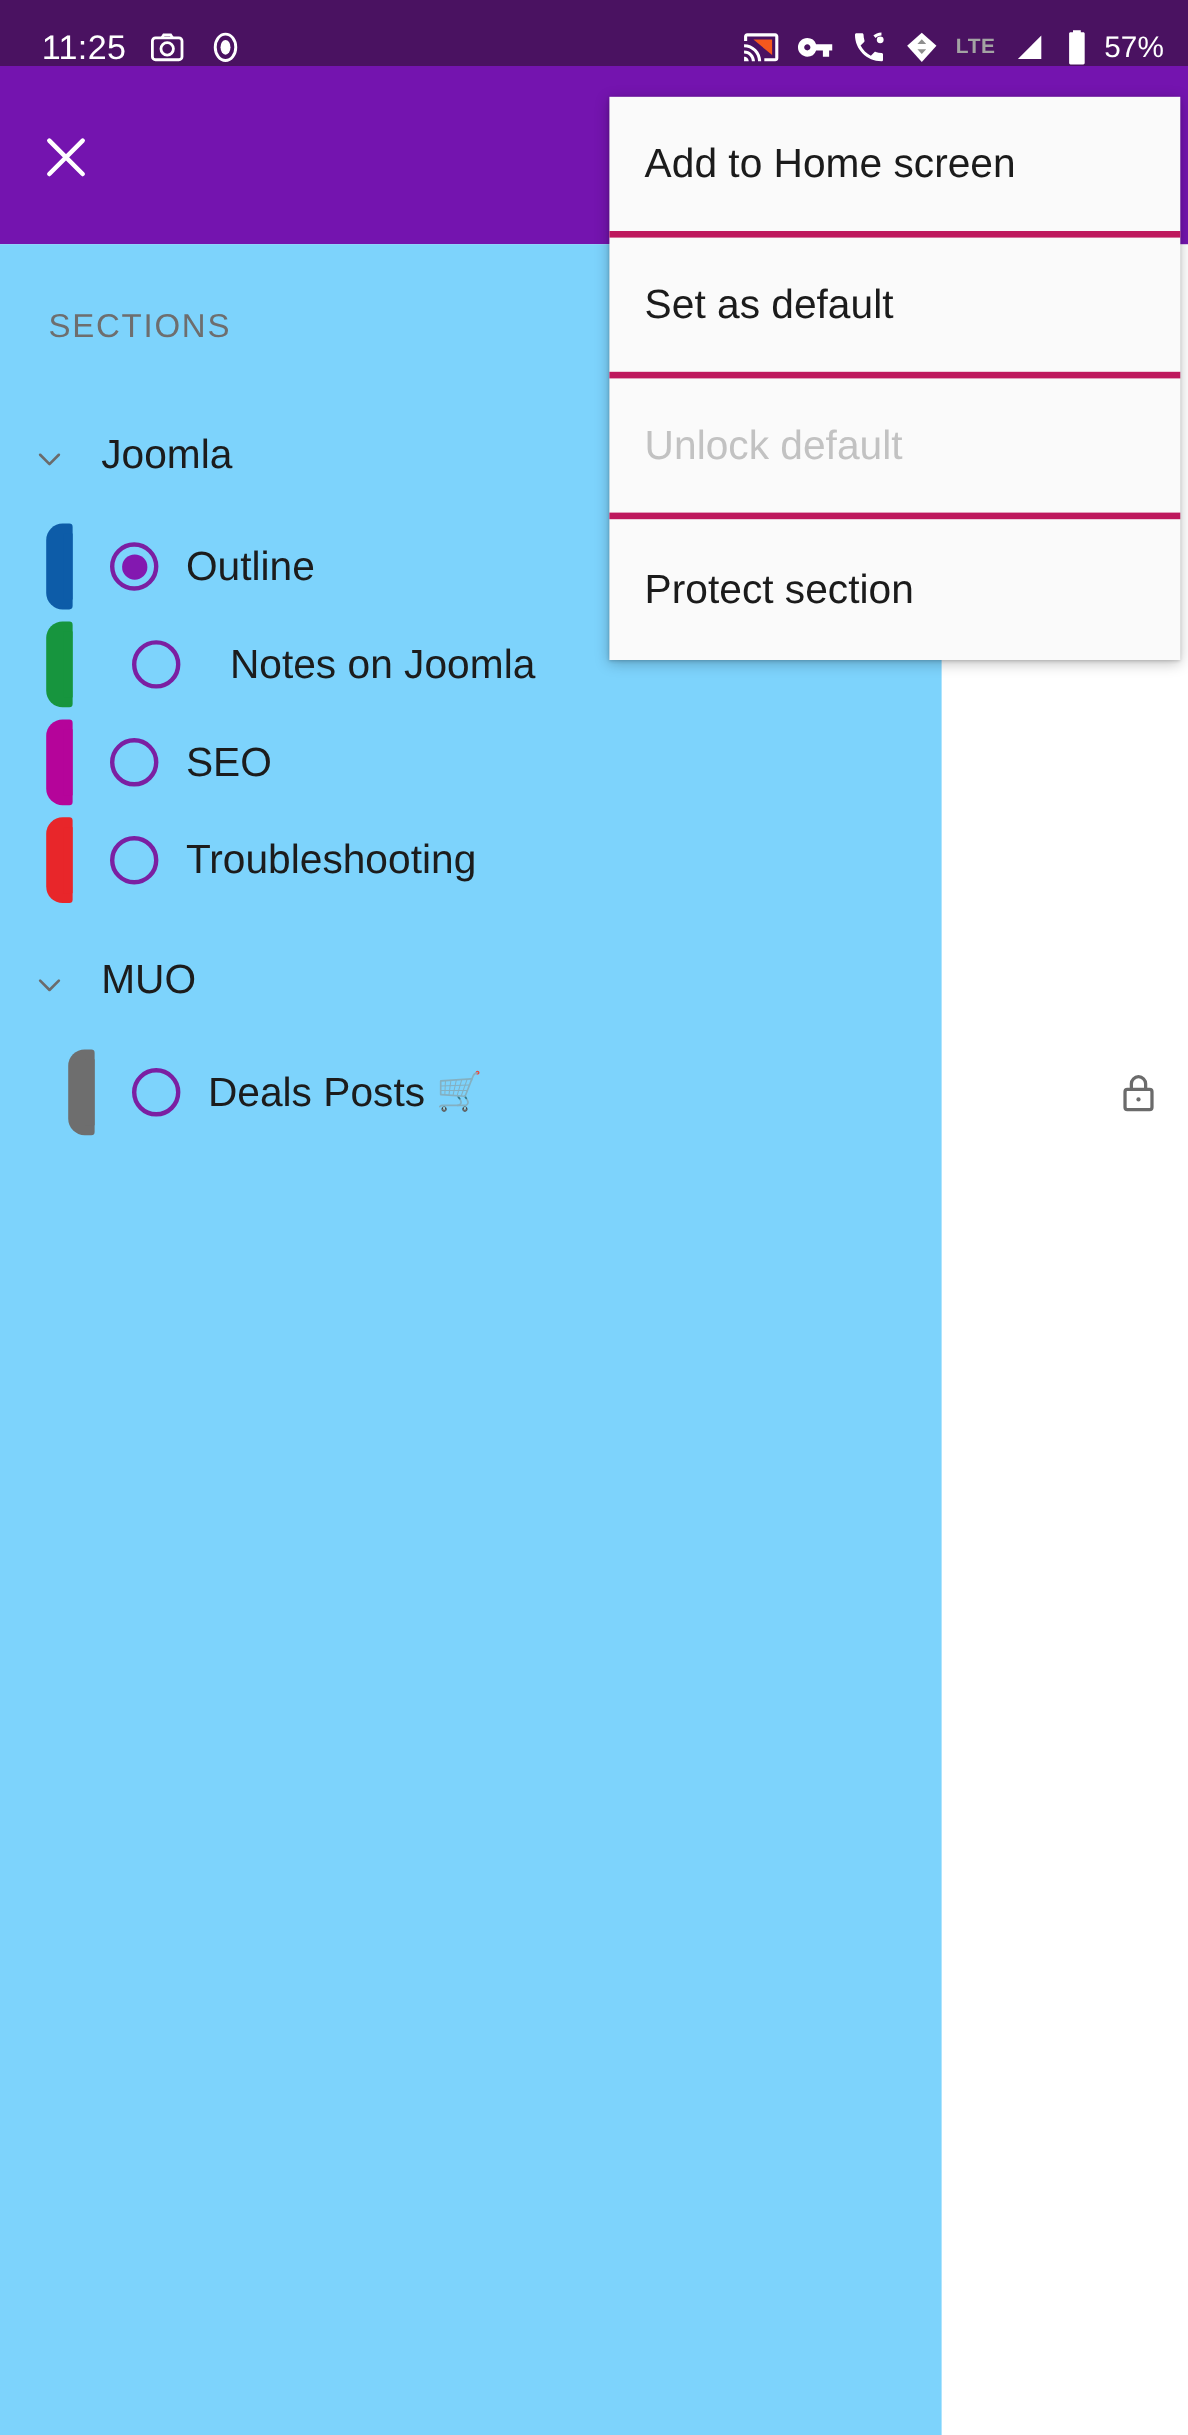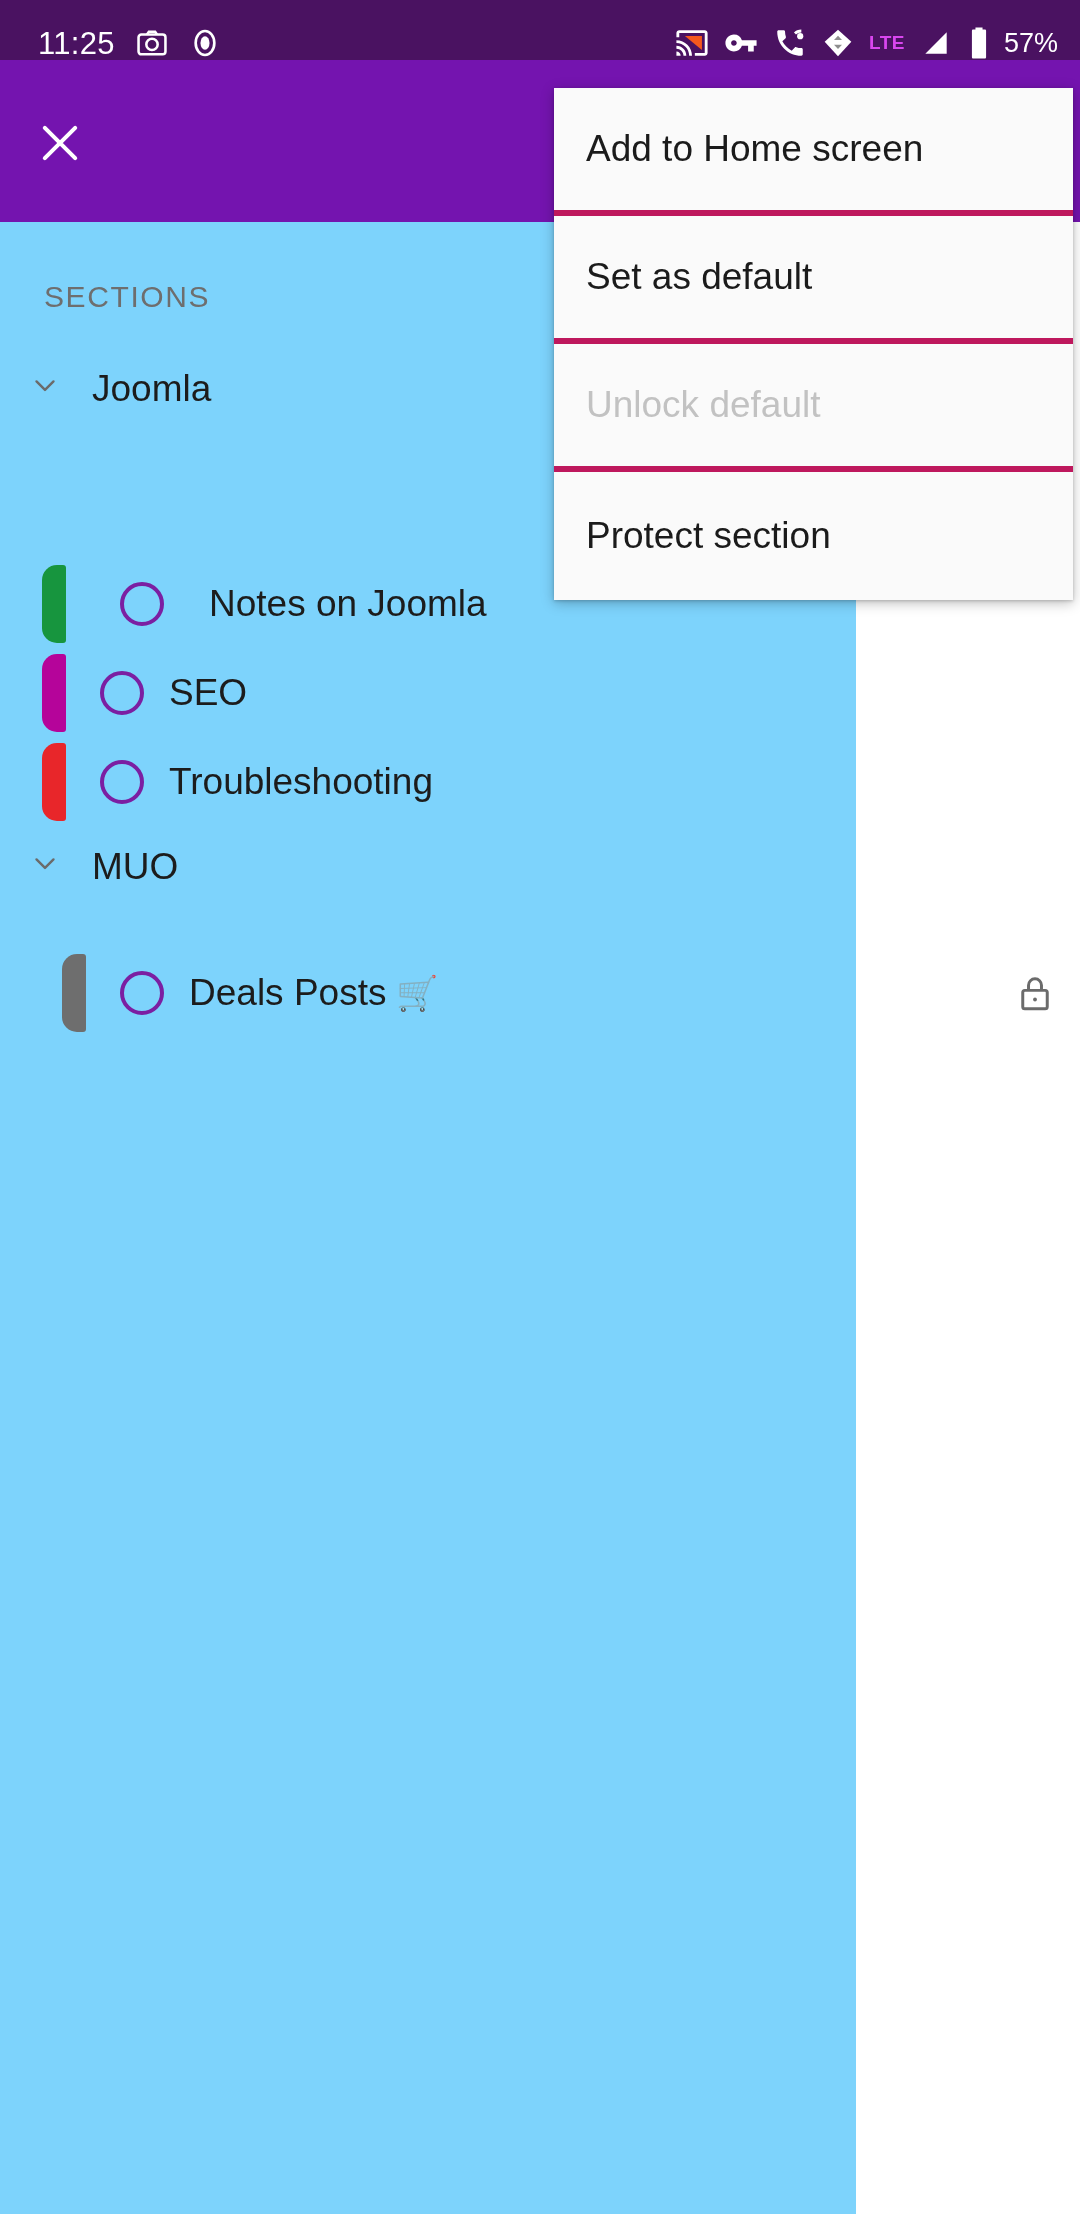--- a/index.html
+++ b/index.html
@@ -17,21 +17,21 @@
     position:absolute; left:0; top:0; width:1080px; height:60px;
     background:#4A1261; color:#ffffff;
     display:flex; align-items:flex-end; justify-content:space-between;
     padding:0 22px 0 38px;
   }
   .sb-left{ display:flex; align-items:center; gap:20px; }
   .sb-clock{ font-size:31px; font-weight:400; letter-spacing:0.3px; line-height:1; }
   .sb-right{ display:flex; align-items:center; gap:15px; }
   .sb-icon{ display:flex; align-items:center; justify-content:center; }
   .sb-battery-text{ font-size:27px; font-weight:500; margin-left:-2px; }
-  .lte-text{ font-size:19px; font-weight:700; color:#d946ef; letter-spacing:0.5px; }
+  .lte-text{ font-size:19px; font-weight:700; color:#a3a3a3; letter-spacing:0.5px; }
 
   
   .appbar{
     position:absolute; left:0; top:60px; width:1080px; height:162px;
     background:#7414AF;
   }
   .close-btn{
     position:absolute; left:31px; top:54px; width:58px; height:58px;
     display:flex; align-items:center; justify-content:center; cursor:pointer;
   }
@@ -41,21 +41,21 @@
     position:absolute; left:0; top:222px; width:856px; height:1992px;
     background:#7dd3fc;
   }
   .sections-label{
     position:absolute; left:44px; top:58px;
     font-size:30px; color:#6e6e6e; letter-spacing:1.6px;
   }
 
   .group-header{
     position:absolute; left:0; width:1080px; height:66px;
-    display:flex; align-items:flex-start; cursor:pointer;
+    display:flex; align-items:flex-end; cursor:pointer;
   }
   .chev{ width:46px; margin-left:22px; display:flex; align-items:center; justify-content:center; }
   .group-title{
     font-size:37px; color:#1c1c1c; margin-left:24px; font-weight:400;
   }
 
   .row{
     position:absolute; left:0; width:1080px; height:88px;
     display:flex; align-items:center; cursor:pointer;
   }
@@ -181,20 +181,29 @@
 
     <div class="group-header" style="top:146px;">
       <span class="chev">
         <svg width="34" height="34" viewBox="0 0 24 24" fill="none" stroke="#6b6b6b" stroke-width="1.7" stroke-linecap="round" stroke-linejoin="round">
           <path d="M6 9.5 L12 15.5 L18 9.5"></path>
         </svg>
       </span>
       <span class="group-title">Joomla</span>
     </div>
 
+    <div class="row" style="top:249px;">
+      <div class="colorbar-wrap">
+        <div class="colorbar" style="background:#0D5CA8;"></div>
+      </div>
+      <div class="radio">
+          <span class="dot"></span>
+        </div>
+      <div class="row-label">Outline</div>
+    </div>
 
     <div class="row" style="top:338px;gap:20px;">
       <div class="colorbar-wrap">
         <div class="colorbar" style="background:#17953E;"></div>
       </div>
       <div class="radio"></div>
       <div class="row-label">Notes on Joomla</div>
     </div>
 
     <div class="row" style="top:427px;">

